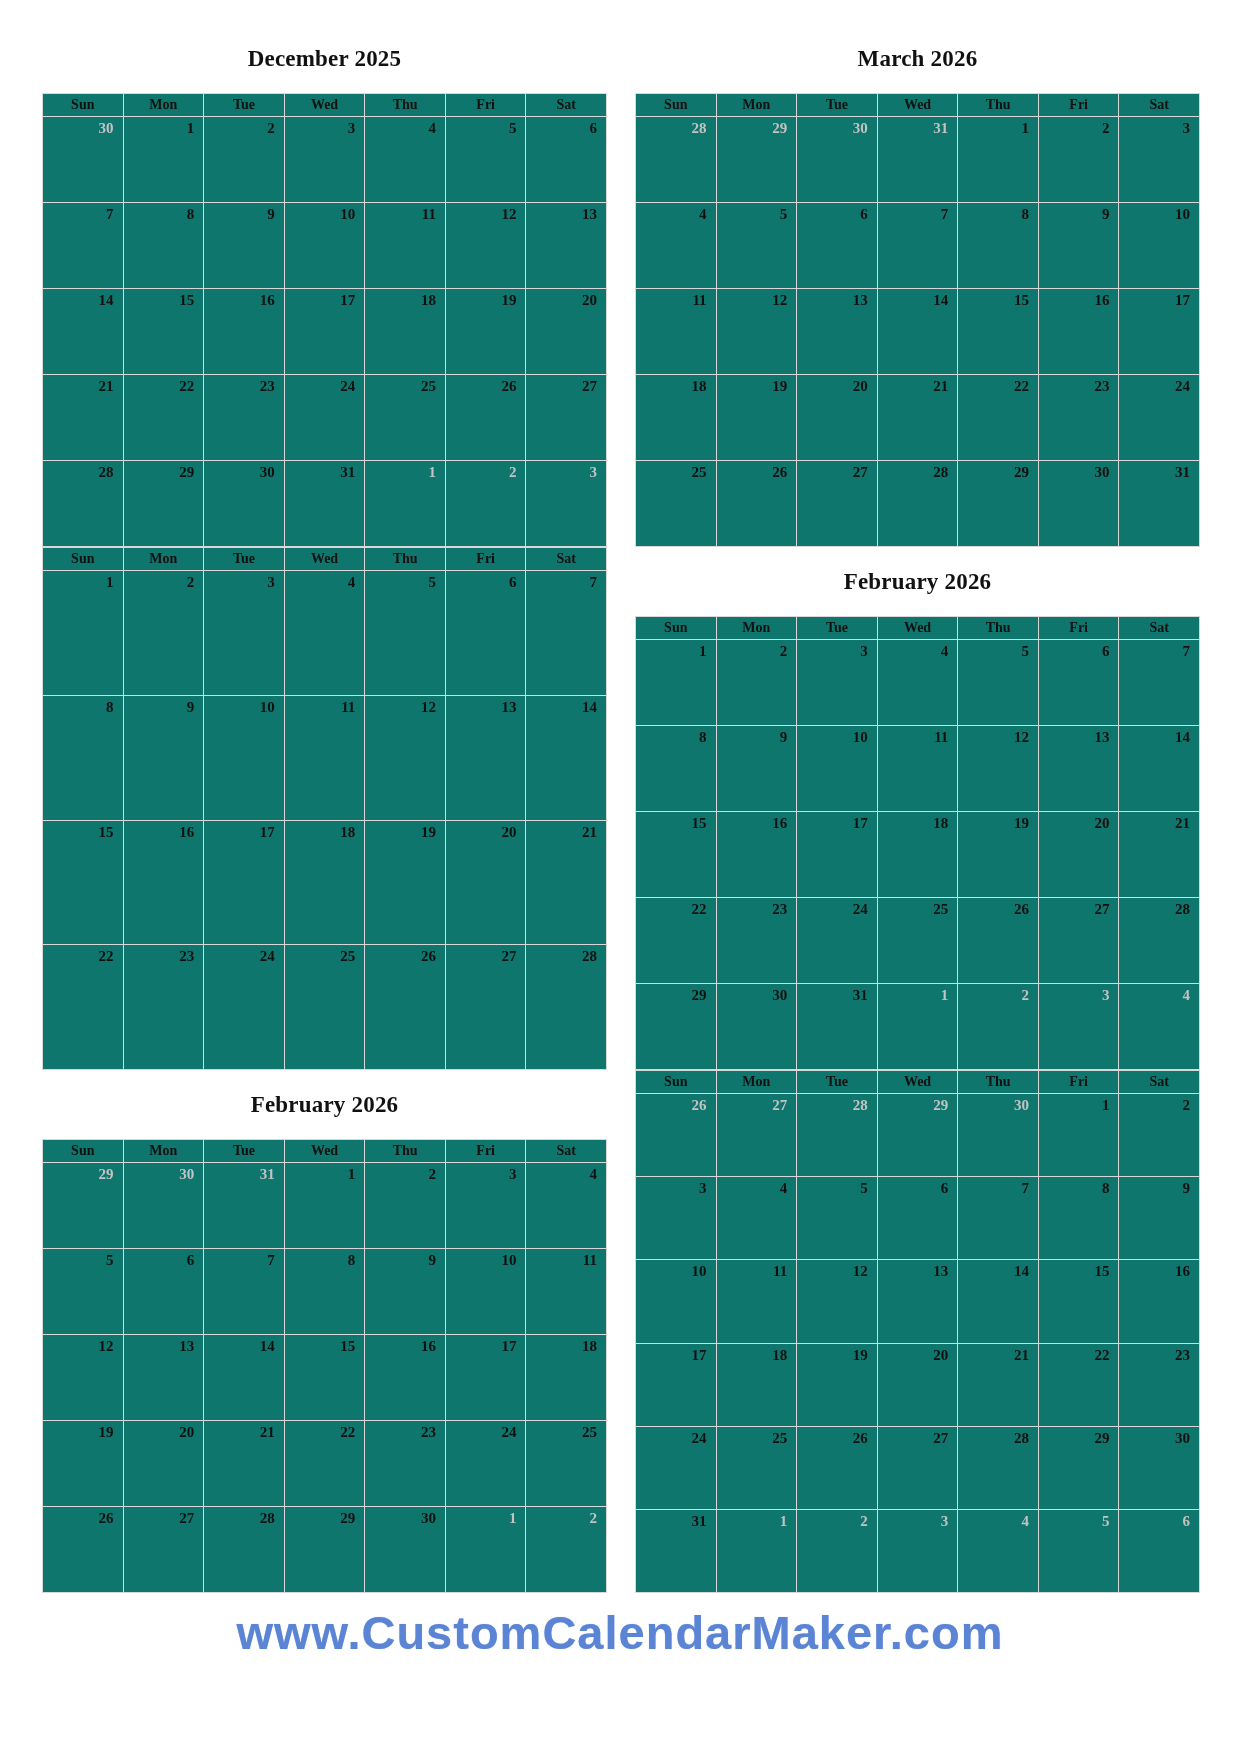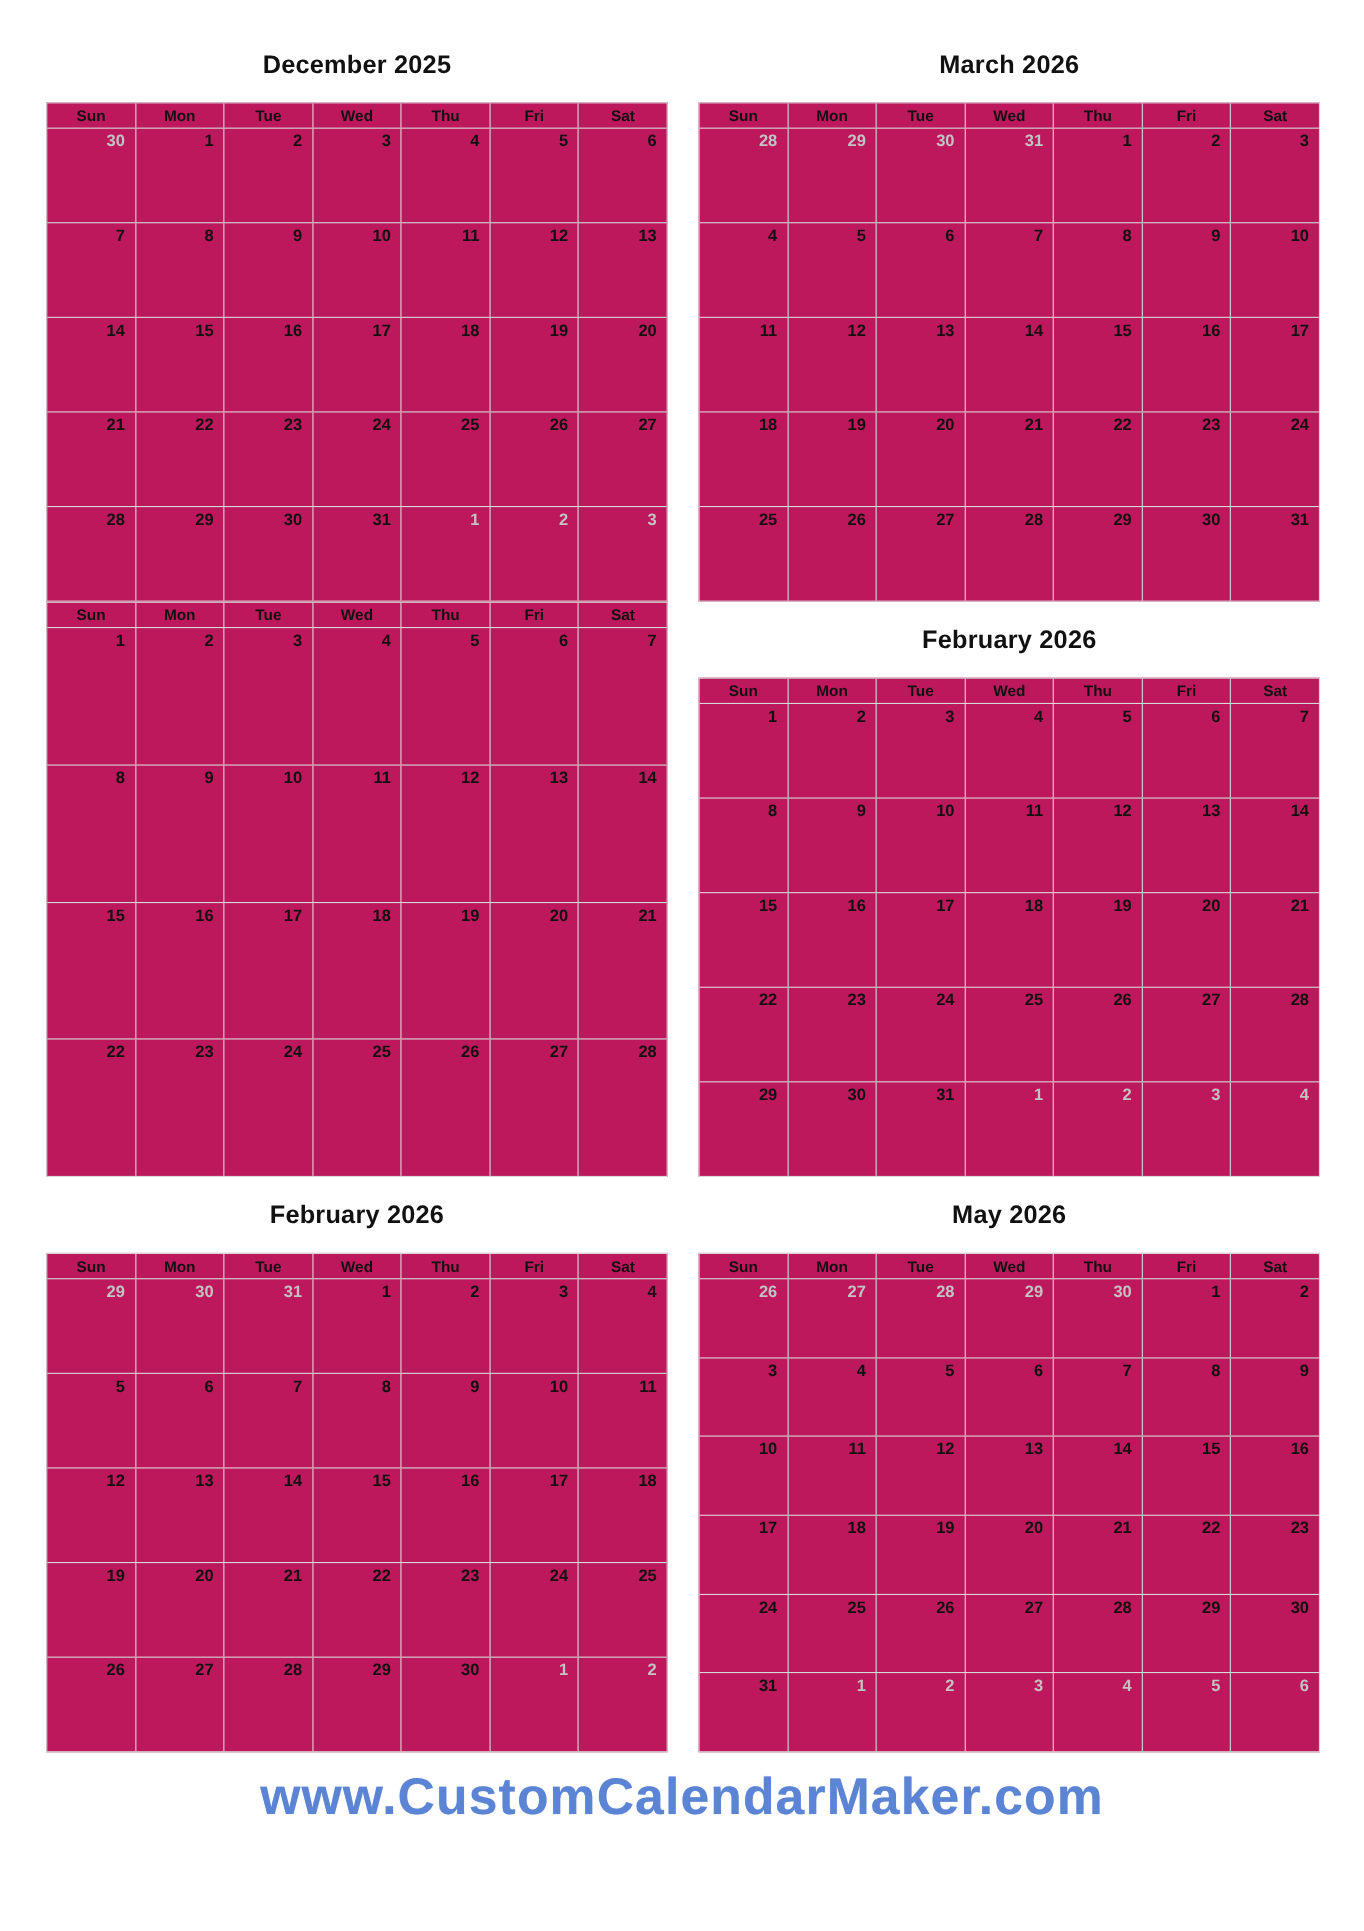--- a/index.html
+++ b/index.html
@@ -15,20 +15,21 @@
     width:1240px;height:1755px;
     background:var(--page-bg);
     font-family:"Liberation Sans", sans-serif;
     overflow:hidden;
   }
   .calendar-grid{
     display:grid;
     grid-template-columns:1fr 1fr;
     column-gap:28px;
     padding:24px 40px 0 42px;
+    font-family:Liberation Serif, serif;
   }
   .month{
     height:523px;
     display:flex;
     flex-direction:column;
     min-width:0;
   }
   .month-title{
     margin:0;
     height:69px;
@@ -40,21 +41,21 @@
     font-weight:700;
     letter-spacing:0.2px;
     color:var(--title-color);
   }
   .month-table{
     flex:1;
     display:flex;
     flex-direction:column;
     border:1px solid var(--border-color);
     box-sizing:border-box;
-    background:#be185d;
+    background:#0f766e;
   }
   .weekday-row{
     display:flex;
     height:22px;
     flex:none;
     border-bottom:1px solid var(--border-color);
   }
   .weekday-cell{
     flex:1 1 0;
     display:flex;
@@ -381,21 +382,20 @@
             <div class="day-cell">27</div>
             <div class="day-cell">28</div>
             <div class="day-cell">29</div>
             <div class="day-cell">30</div>
             <div class="day-cell out">1</div>
             <div class="day-cell out">2</div>
           </div>
         </div>
       </section>
       <section class="month">
-        <h2 class="month-title">May 2026</h2>
         <div class="month-table">
           <div class="weekday-row">
             <div class="weekday-cell">Sun</div>
             <div class="weekday-cell">Mon</div>
             <div class="weekday-cell">Tue</div>
             <div class="weekday-cell">Wed</div>
             <div class="weekday-cell">Thu</div>
             <div class="weekday-cell">Fri</div>
             <div class="weekday-cell">Sat</div>
           </div>

